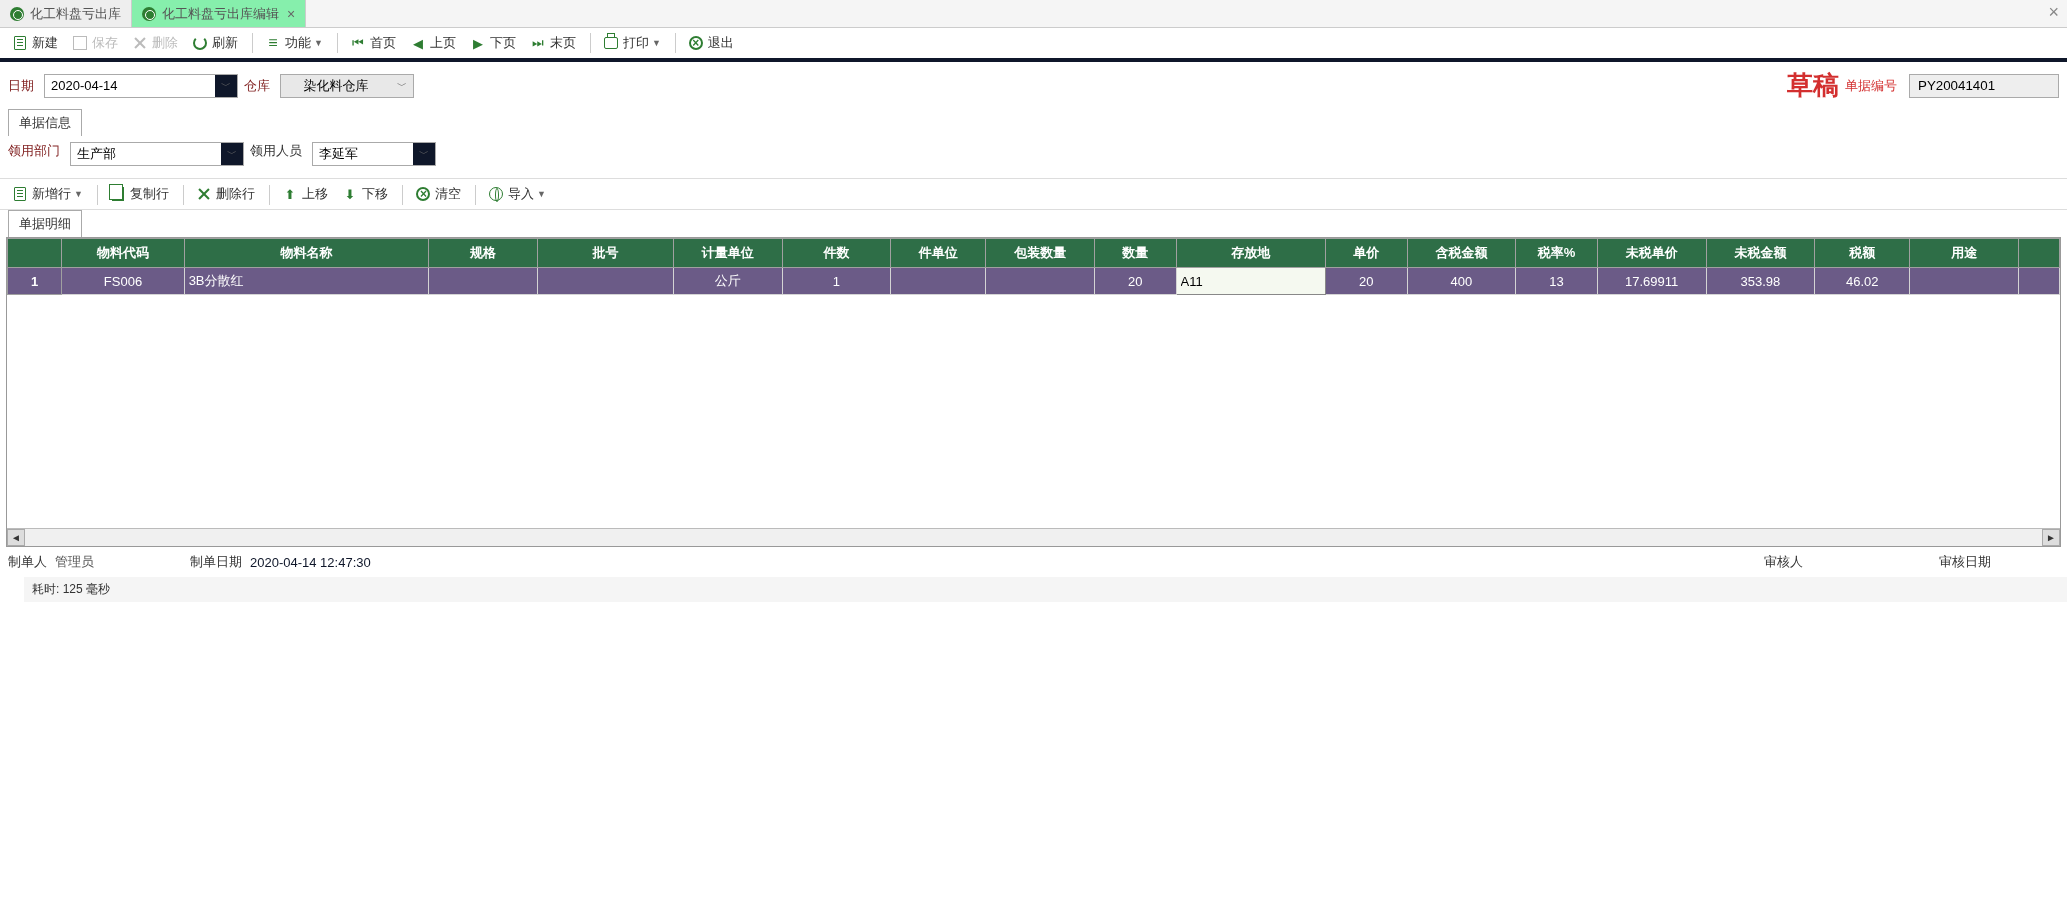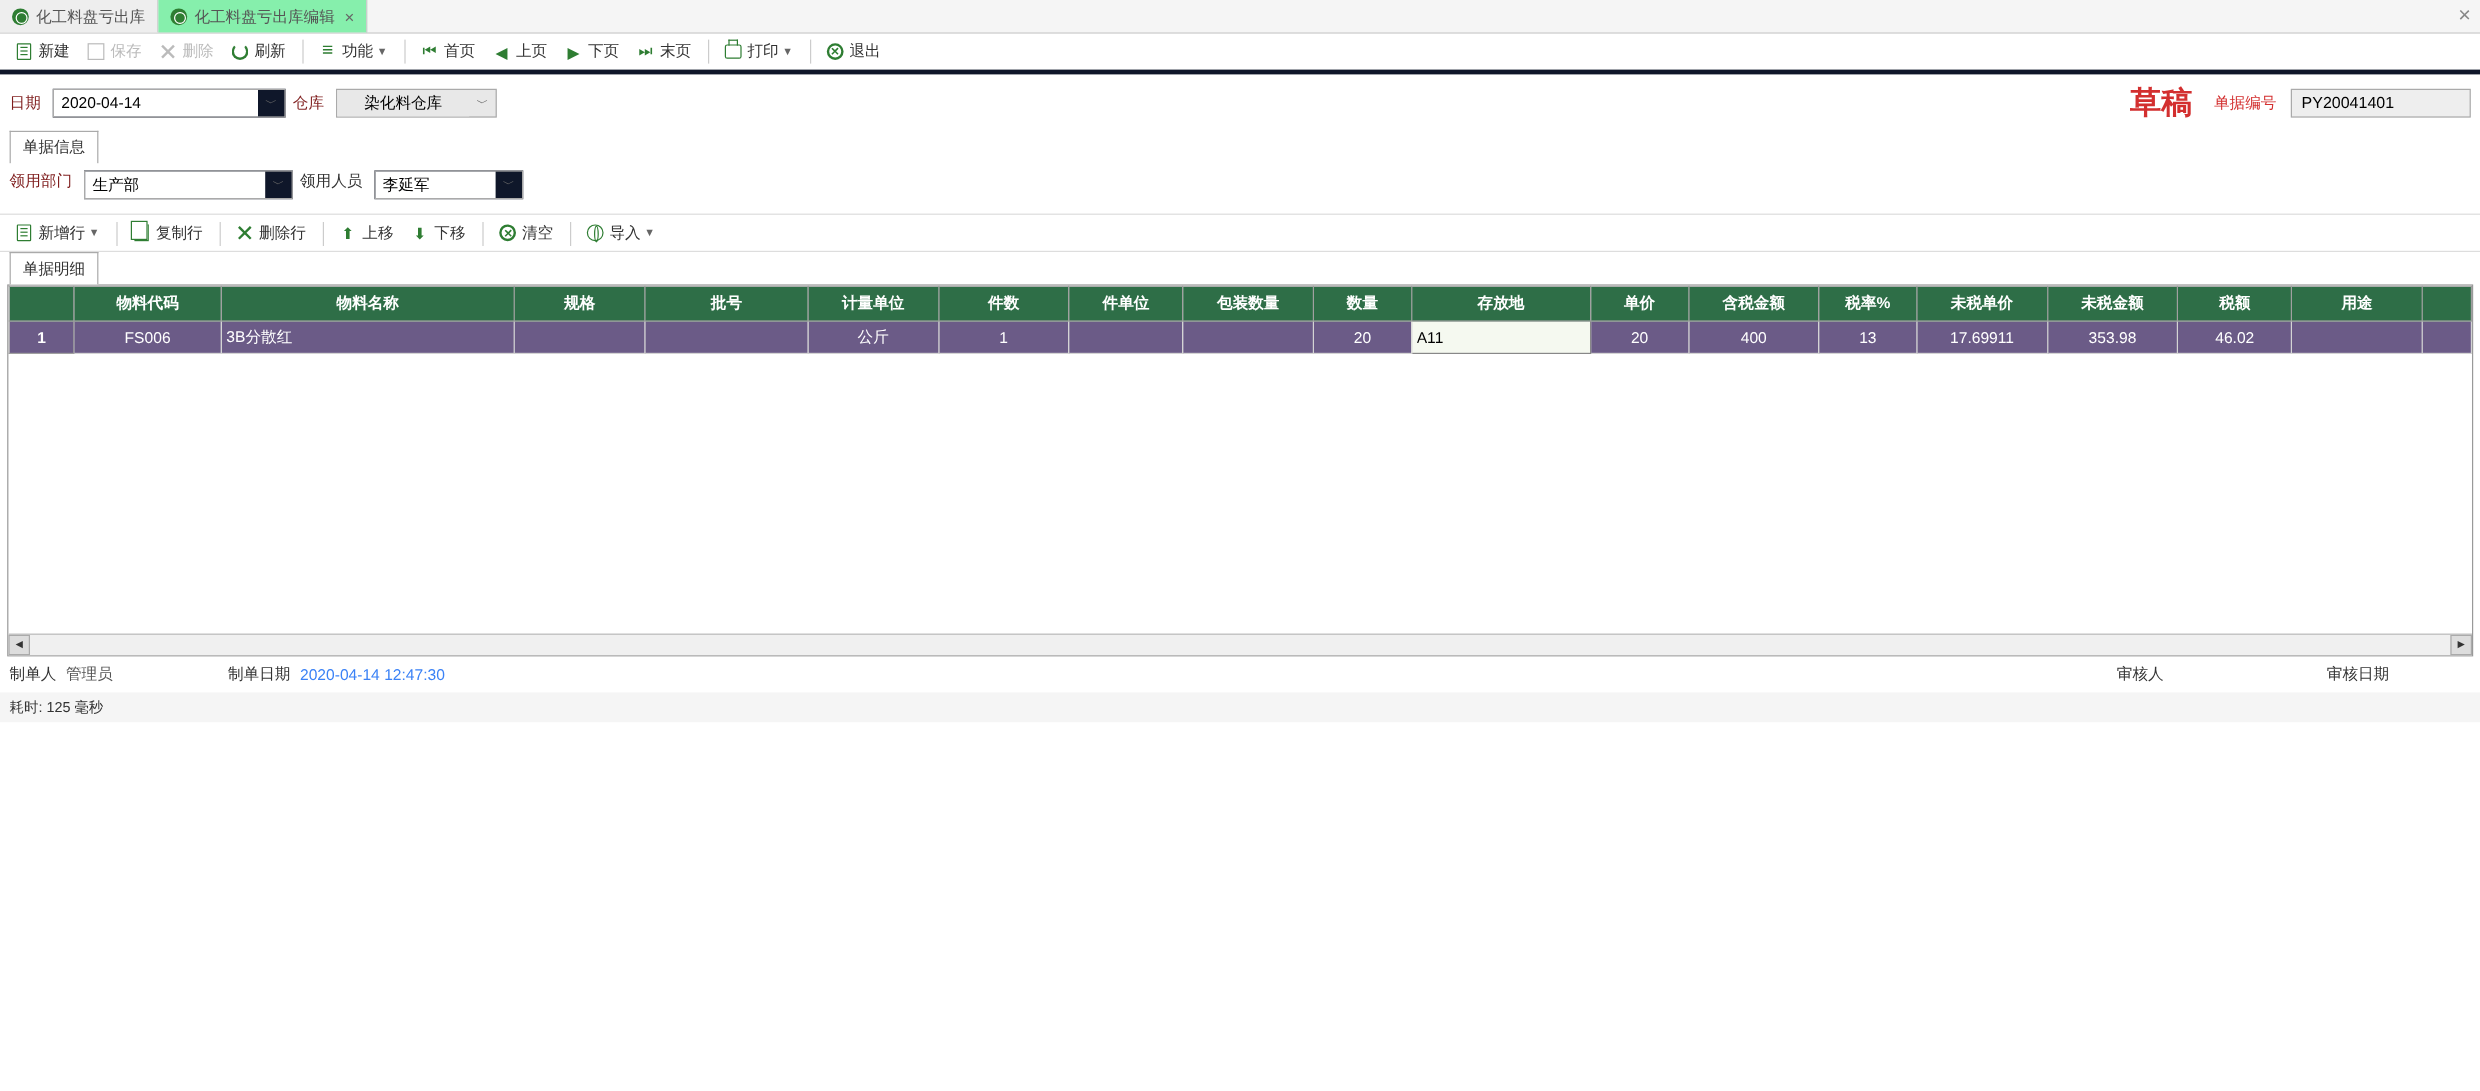--- a/index.html
+++ b/index.html
@@ -54,21 +54,21 @@
 
 
 .form-row { display: flex; align-items: center; padding: 6px 8px; gap: 6px; }
 .form-label { font-size: 13px; padding-right: 4px; }
 .red { color: #7f1d1d; }
 .combo { display: flex; align-items: center; border: 1px solid #aaa; height: 24px; background: #0f172a; }
 .combo input { border: none; outline: none; padding: 2px 6px; font-size: 13px; height: 100%; }
 .combo .arrow { padding: 0 6px; color: #666; font-size: 10px; cursor: pointer; }
 .combo.gray { background: #e8e8e8; }
 .combo.gray input { background: #e8e8e8; text-align: center; }
-.draft { color: #d32f2f; font-family: "KaiTi", serif; font-size: 26px; font-weight: bold; margin-left: auto; margin-right: 12px; }
+.draft { color: #d32f2f; font-family: "KaiTi", serif; font-size: 26px; font-weight: bold; margin-left: auto; }
 .doc-no-label { color: #d32f2f; font-size: 13px; margin-right: 6px; }
 .doc-no { border: 1px solid #aaa; background: #eee; padding: 3px 8px; width: 150px; height: 24px; }
 
 
 .section-tab { display: inline-block; border: 1px solid #aaa; border-bottom: none; padding: 4px 10px; background: #fff; margin-left: 8px; font-size: 13px; }
 
 
 .info-form { padding: 6px 8px; }
 .info-row { display: flex; align-items: flex-start; margin-bottom: 6px; gap: 6px; }
 .textarea { border: 1px solid #aaa; width: 390px; height: 64px; resize: none; outline: none; padding: 4px; font-family: inherit; }
@@ -89,21 +89,21 @@
 .grid td.editing { background: #f5f9f0 !important; color: #333 !important; padding: 0; border: 1px solid #888; }
 .grid td.editing input { width: 100%; height: 100%; border: none; outline: none; padding: 2px 4px; background: transparent; font-size: 13px; }
 .hscroll { height: 18px; background: #f0f0f0; border-top: 1px solid #bbb; position: relative; }
 .hscroll .larr, .hscroll .rarr { width: 18px; height: 100%; background: #ddd; border: 1px solid #aaa; position: absolute; top: 0; display: flex; align-items: center; justify-content: center; font-size: 10px; cursor: pointer; }
 .hscroll .larr { left: 0; }
 .hscroll .rarr { right: 0; }
 
 
 .footer { display: flex; align-items: center; padding: 6px 8px; gap: 8px; font-size: 13px; }
 .footer .fill { flex: 1; }
-.status { padding: 4px 8px; background: #f5f5f5; font-size: 12px; }
+.status { padding: 4px 8px; background: #f5f5f5; font-size: 12px; margin-left: 24px; }
 </style>
 </head>
 <body>
 
 <div class="tabs">
   <div class="tab">
     <span class="globe"></span>
     <span>化工料盘亏出库</span>
   </div>
   <div class="tab active">
@@ -315,20 +315,20 @@
     <div class="larr">◄</div>
     <div class="rarr">►</div>
   </div>
 </div>
 
 <div class="footer">
   <span>制单人</span>
   <span style="color:#555">管理员</span>
   <span style="width:80px"></span>
   <span>制单日期</span>
-  <span style="color:#3b82f6">2020-04-14 12:47:30</span>
+  <span style="color:#0f172a">2020-04-14 12:47:30</span>
   <span class="fill"></span>
   <span>审核人</span>
   <span style="width:120px"></span>
   <span>审核日期</span>
   <span style="width:60px"></span>
 </div>
 <div class="status">耗时: 125 毫秒</div>
 
 </body></html>

